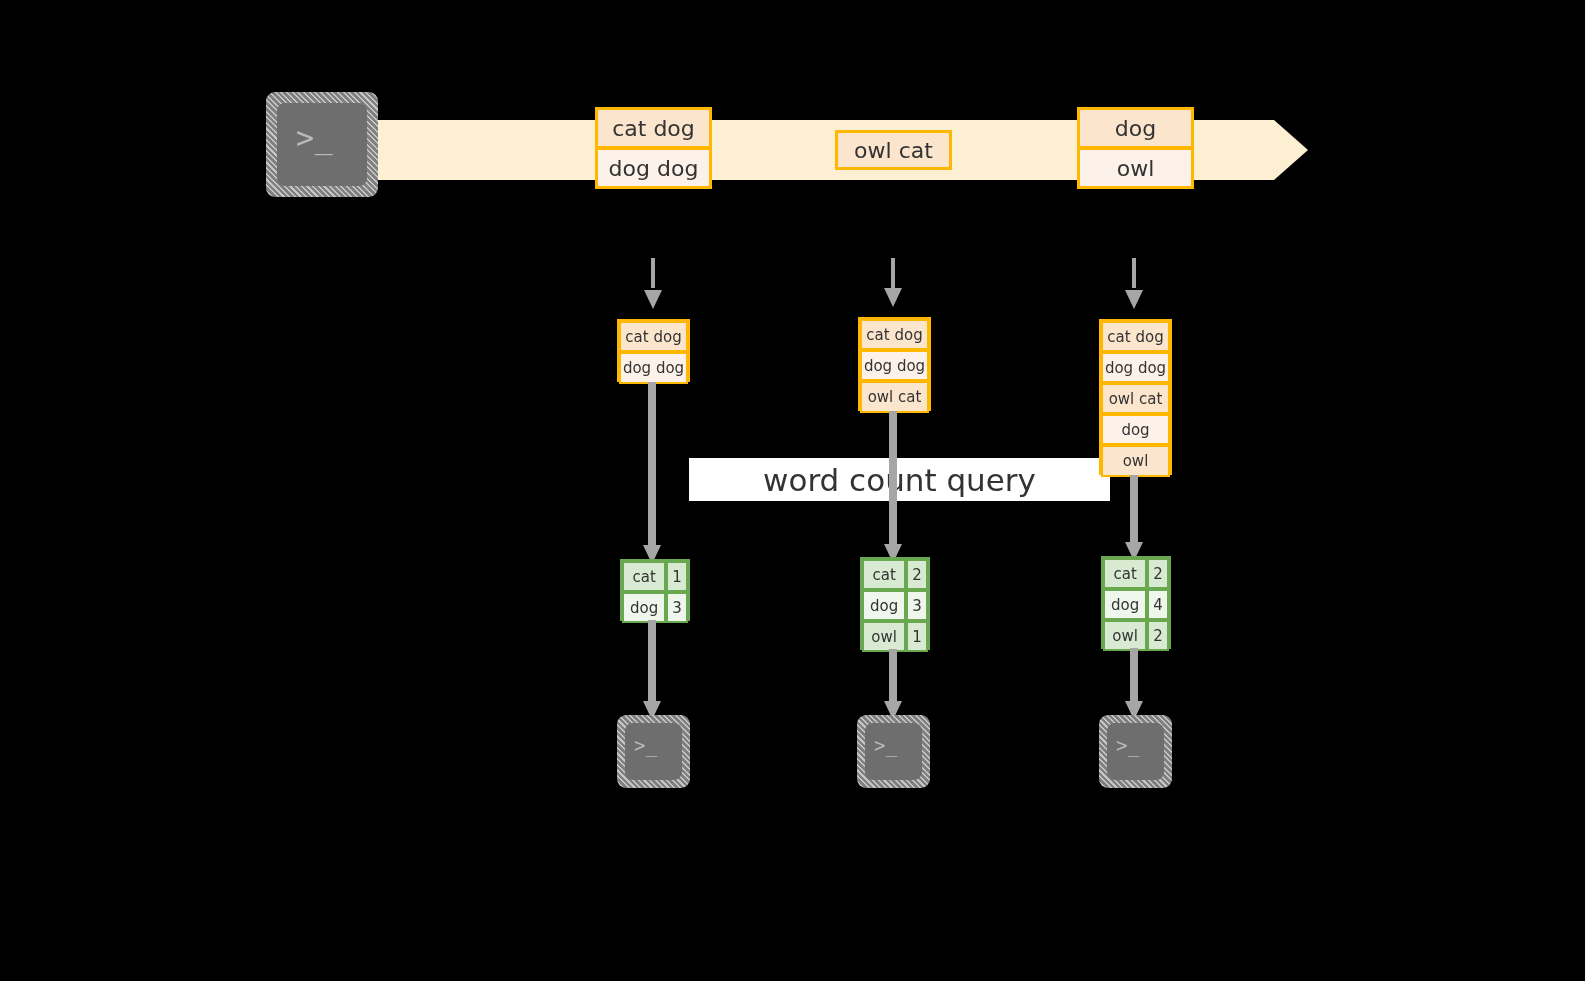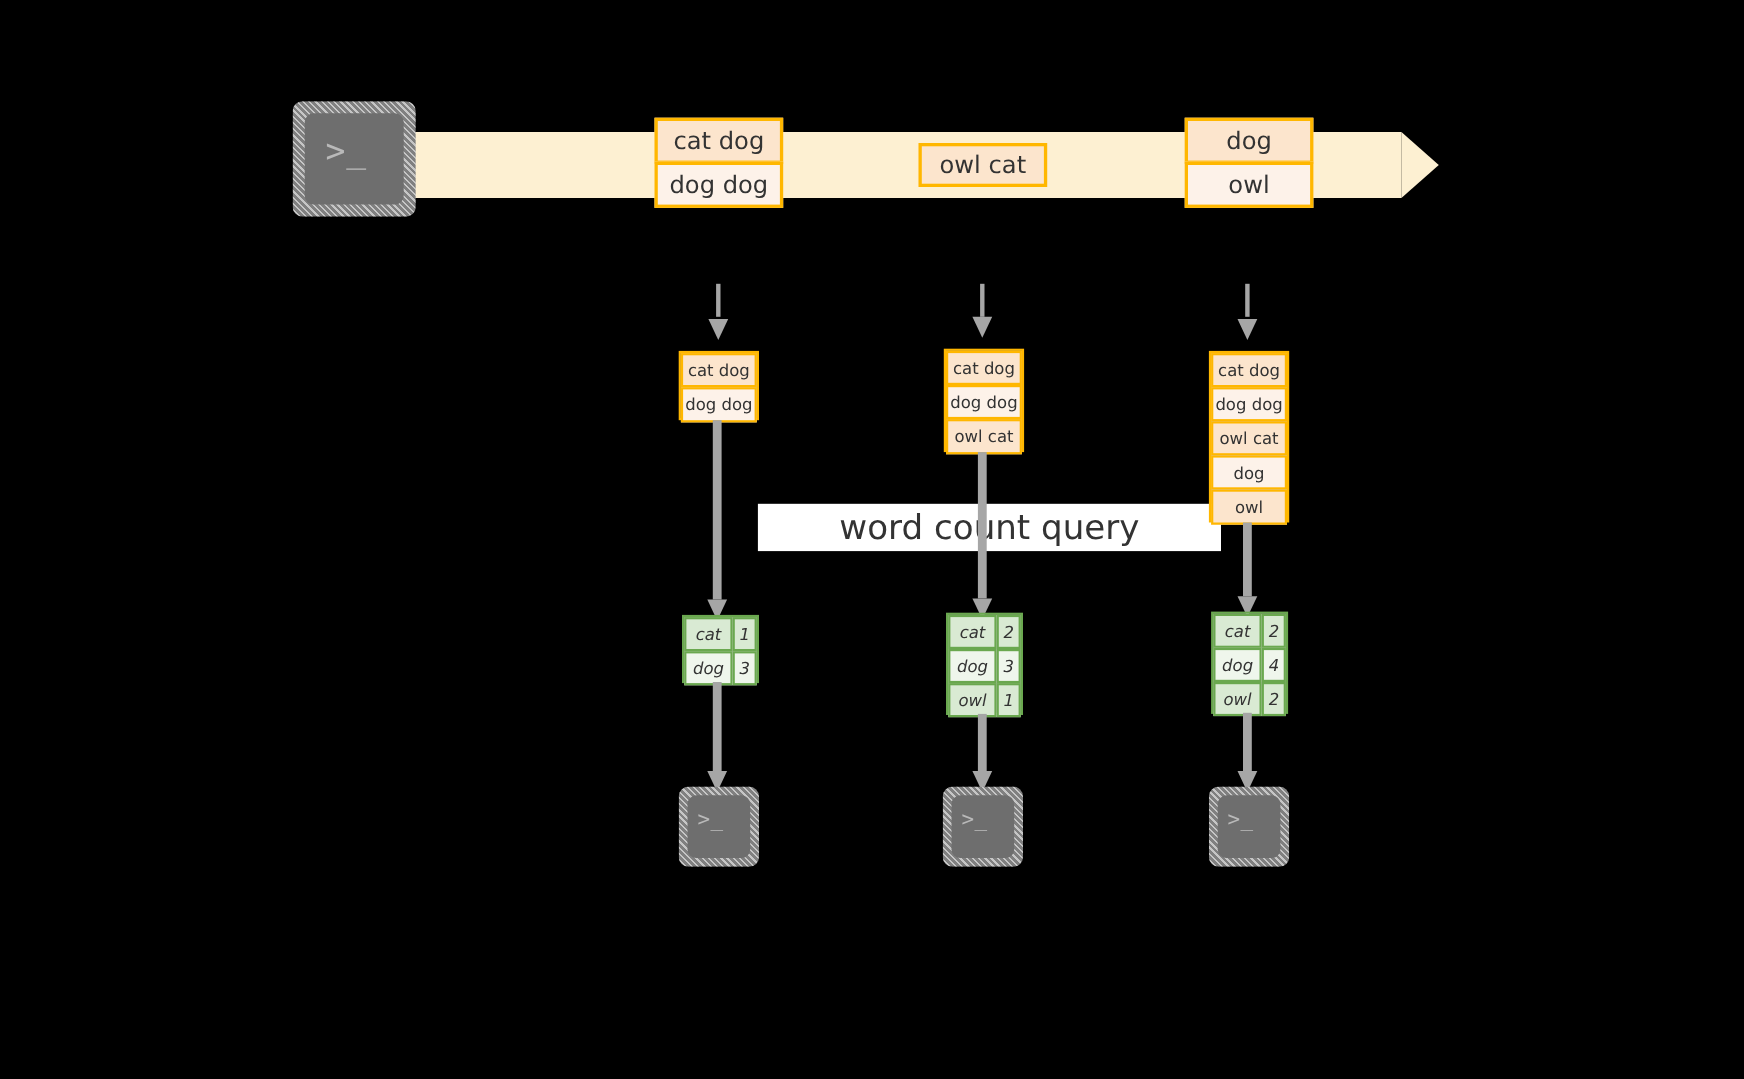--- a/index.html
+++ b/index.html
@@ -60,21 +60,21 @@
 
   .ostack{position:absolute;box-sizing:border-box;border:2px solid #ffb700;}
   .ostack .row{
     box-sizing:border-box;border:2px solid #ffb700;background:#fce5cd;
     display:flex;align-items:center;justify-content:center;
     white-space:nowrap;overflow:hidden;
   }
   .ostack .row.alt{background:#fdf2e9;}
 
   
-  .gtable{position:absolute;box-sizing:border-box;border:2px solid #6aa84f;font-style:italic;}
+  .gtable{position:absolute;box-sizing:border-box;border:2px solid #6aa84f;}
   .gtable .grow{display:flex;box-sizing:border-box;}
   .gtable .gcell{
     box-sizing:border-box;border:2px solid #6aa84f;background:#d9ead3;
     display:flex;align-items:center;justify-content:center;
     white-space:nowrap;overflow:hidden;
   }
   .gtable .grow.alt .gcell{background:#eff6ec;}
 
   
   .conn{position:absolute;}

